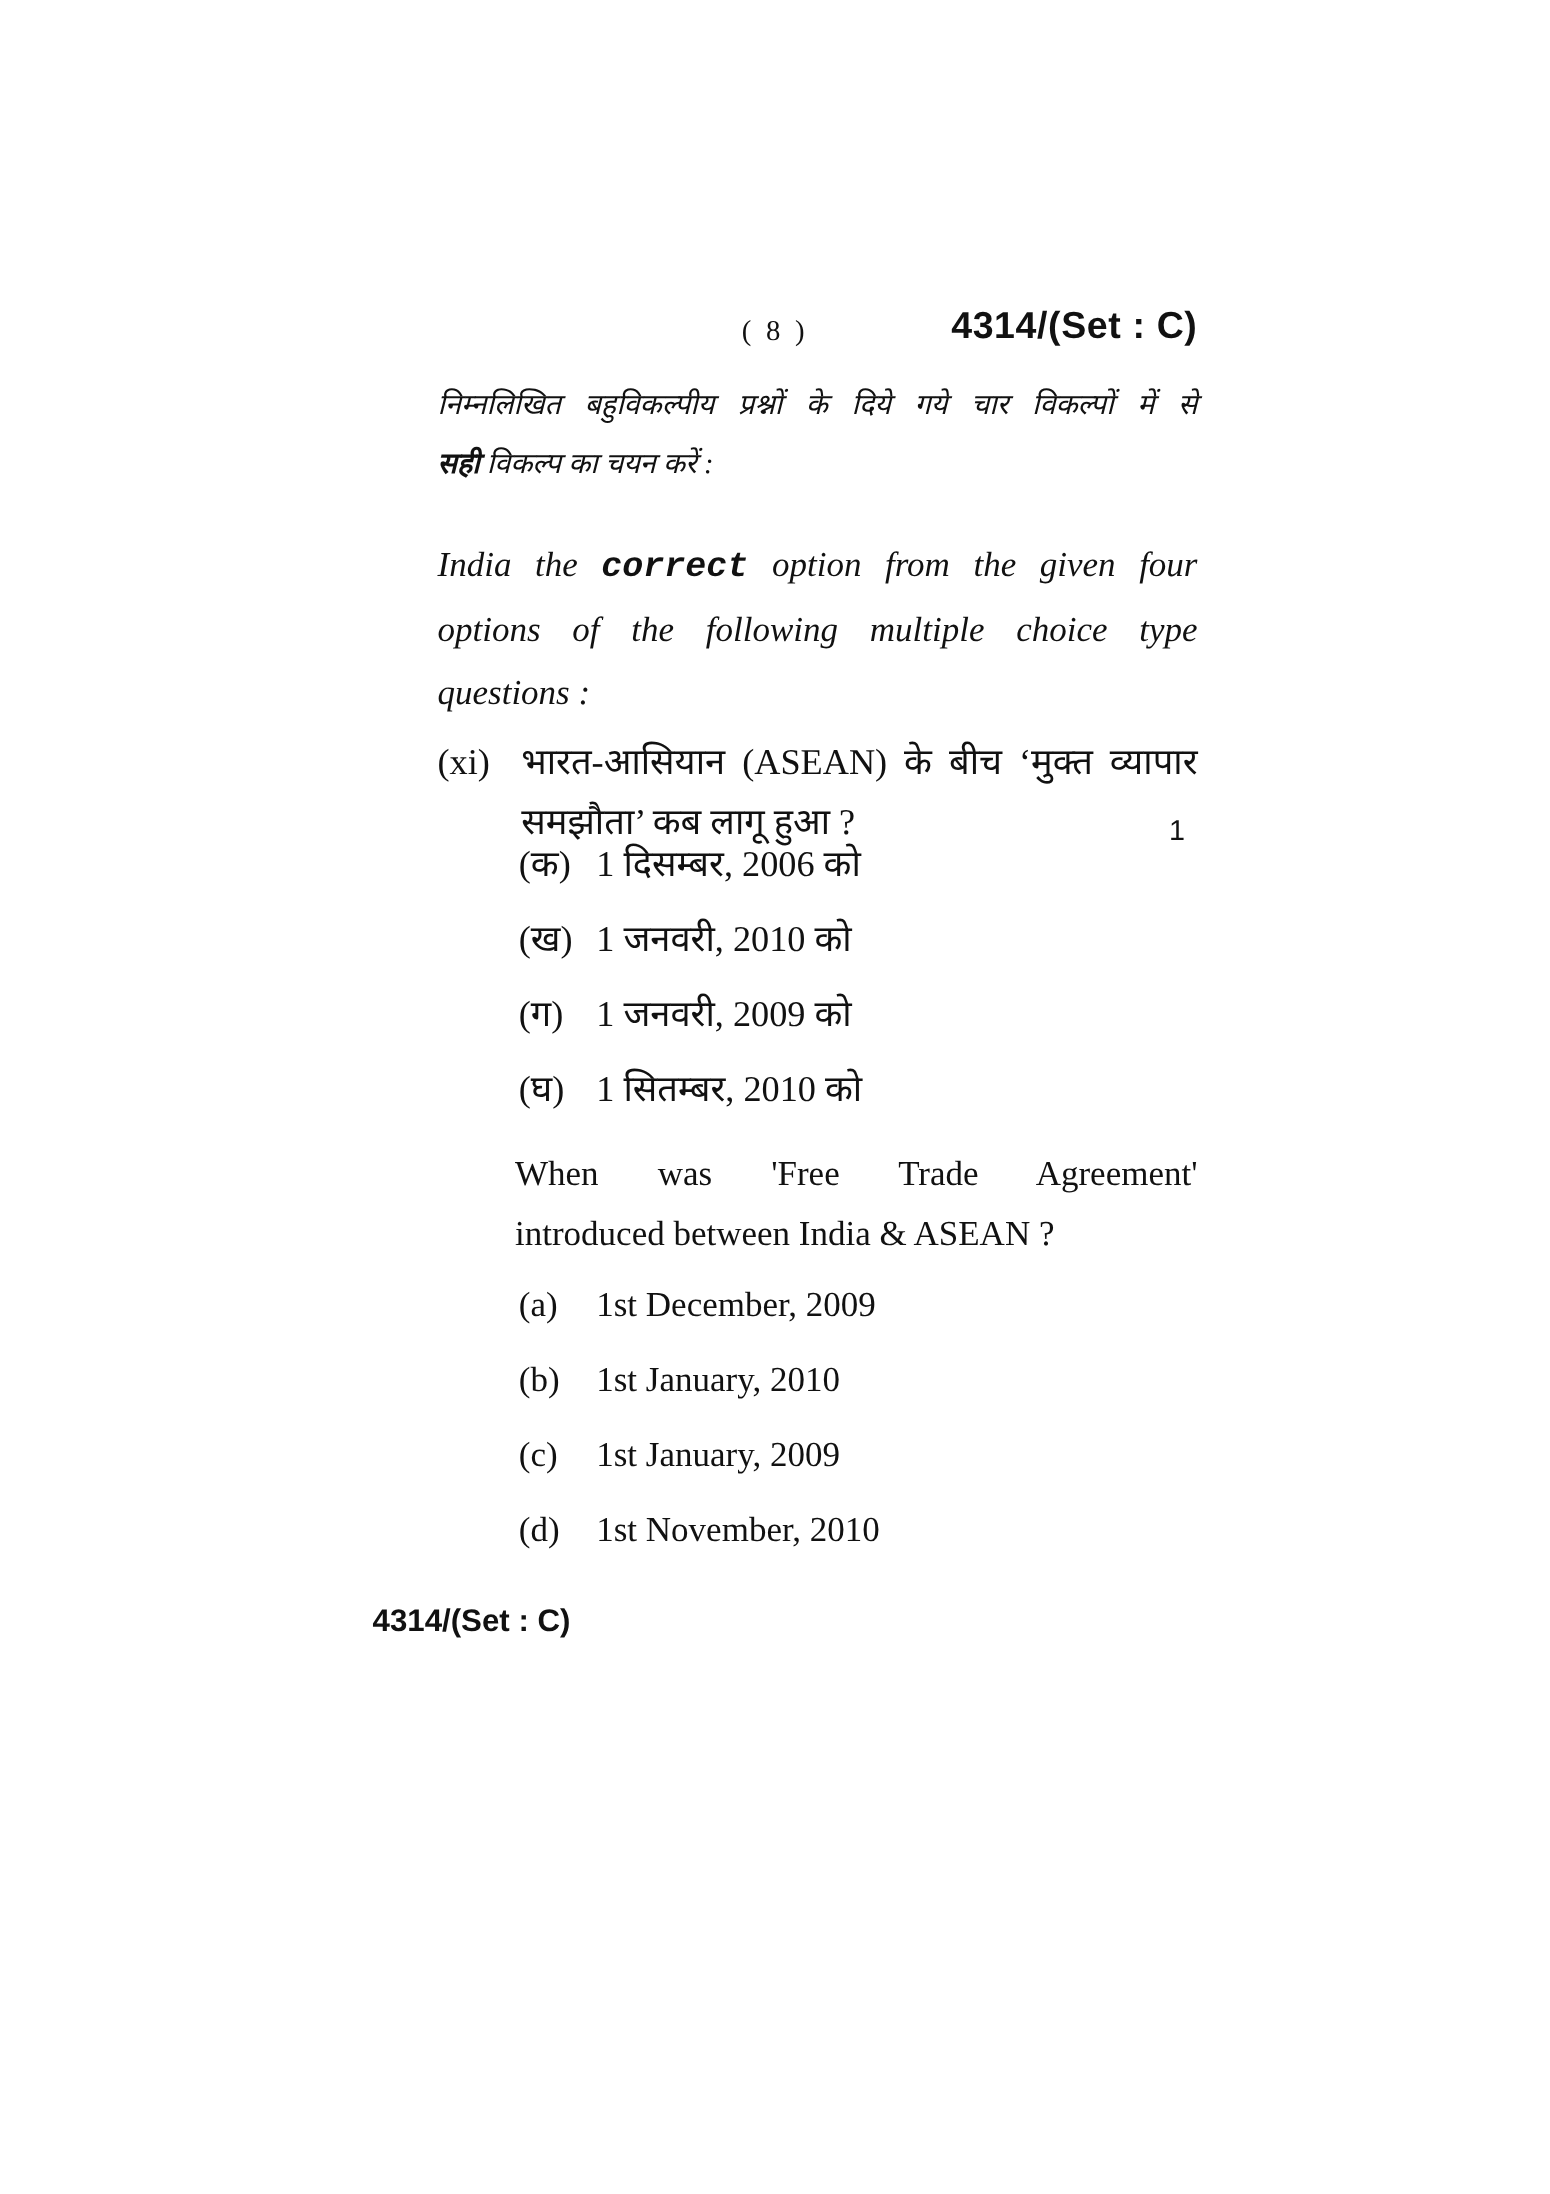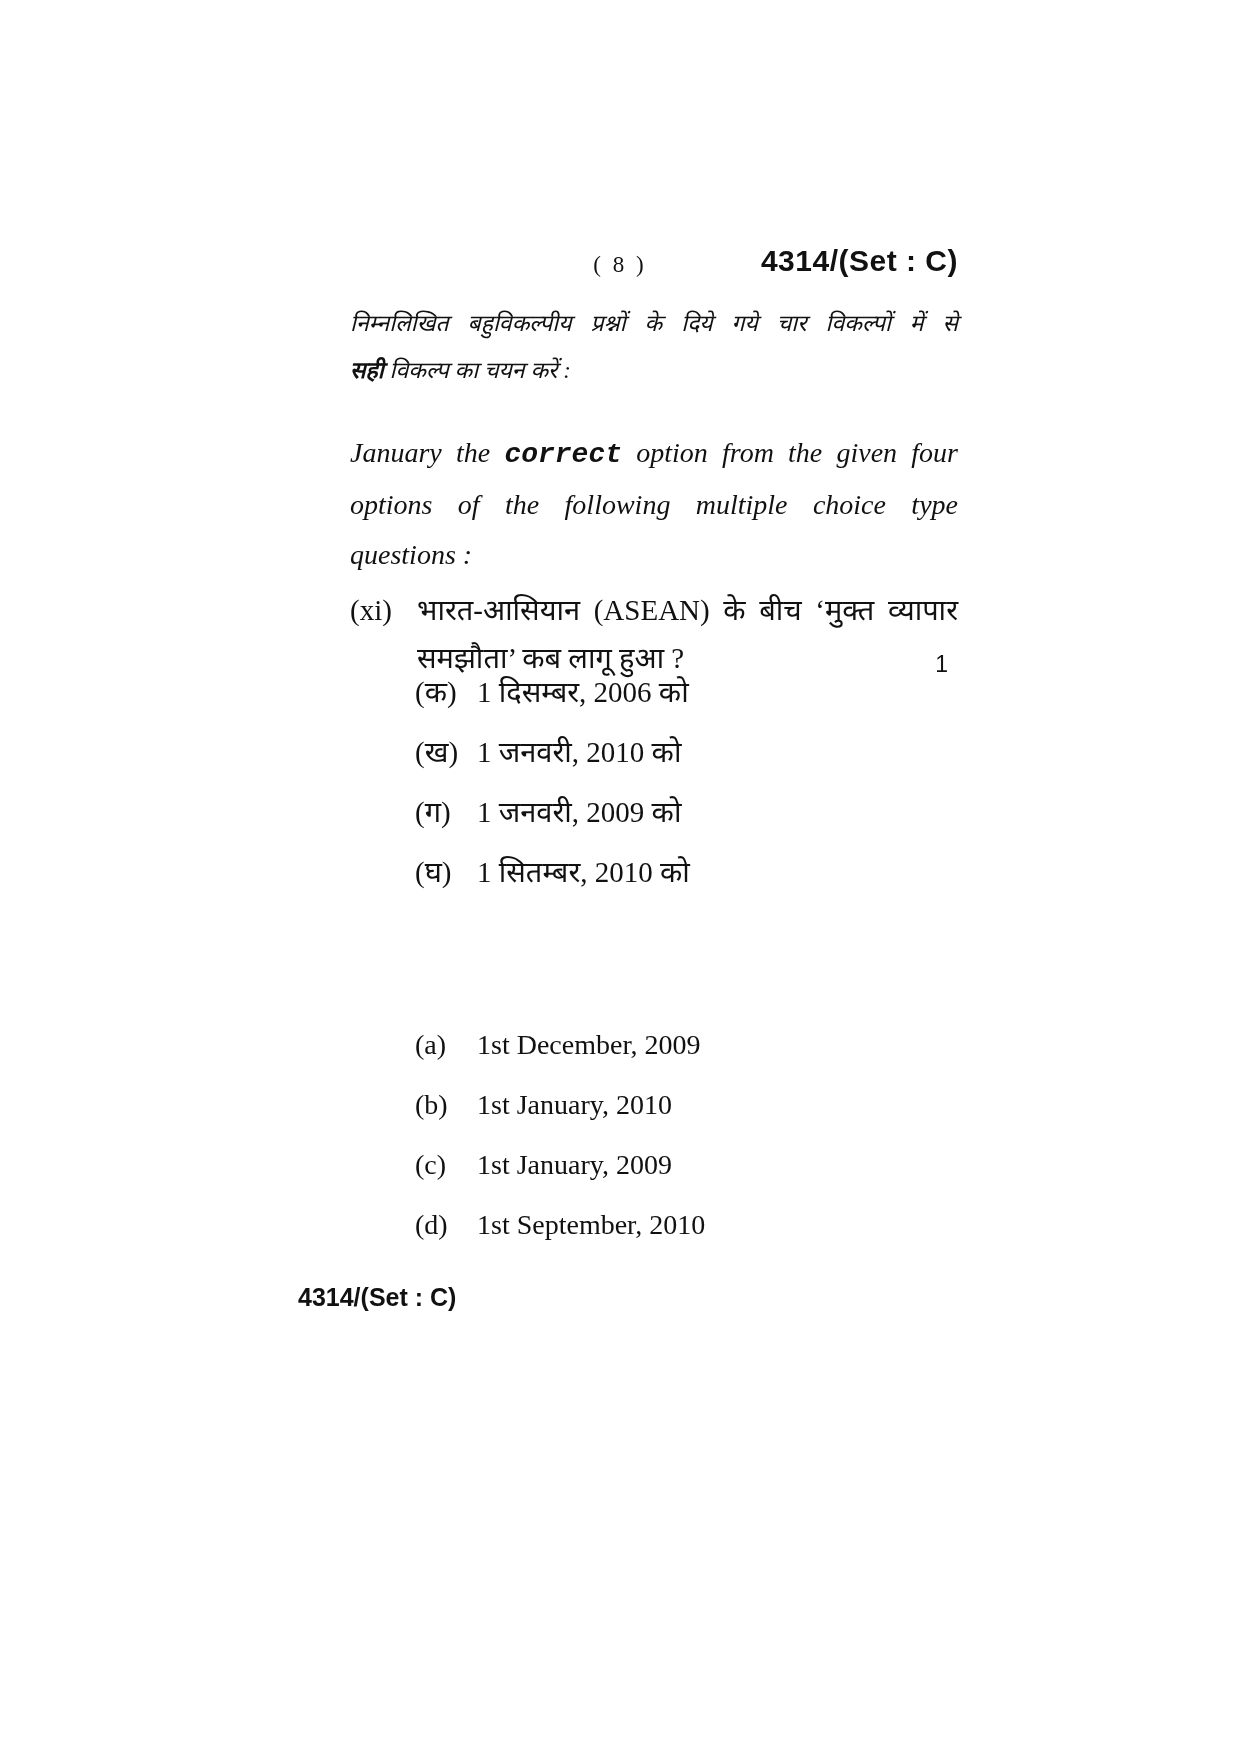--- a/index.html
+++ b/index.html
@@ -105,21 +105,21 @@
 
   <div class="pagenum">( 8 )</div>
   <div class="setcode">4314/(Set : C)</div>
 
   <div class="hindi-intro">
     <div class="jline">निम्नलिखित बहुविकल्पीय प्रश्नों के दिये गये चार विकल्पों में से</div>
     <div><span class="b">सही</span><span> विकल्प का चयन करें :</span></div>
   </div>
 
   <div class="en-instruction">
-    <div class="jline"><span>January the </span><span class="b">correct</span><span> option from the given four</span></div>
+    <div class="jline"><span>India the </span><span class="b">correct</span><span> option from the given four</span></div>
     <div class="jline">options of the following multiple choice type</div>
     <div>questions :</div>
   </div>
 
   <div class="question">
     <span class="q-label">(xi)</span>
     <div class="q-body">
       <div class="jline">भारत-आसियान (ASEAN) के बीच ‘मुक्त व्यापार</div>
       <div>समझौता’ कब लागू हुआ ?</div>
     </div>
@@ -138,35 +138,39 @@
     <div class="opt-row">
       <span class="opt-label">(ग)</span>
       <span class="opt-text">1 जनवरी, 2009 को</span>
     </div>
     <div class="opt-row">
       <span class="opt-label">(घ)</span>
       <span class="opt-text">1 सितम्बर, 2010 को</span>
     </div>
   </div>
 
+  <div class="en-question">
+    <div class="jline">When was 'Free Trade Agreement'</div>
+    <div>introduced between India &amp; ASEAN ?</div>
+  </div>
 
   <div class="opts opts-en">
     <div class="opt-row">
       <span class="opt-label">(a)</span>
       <span class="opt-text">1st December, 2009</span>
     </div>
     <div class="opt-row">
       <span class="opt-label">(b)</span>
       <span class="opt-text">1st January, 2010</span>
     </div>
     <div class="opt-row">
       <span class="opt-label">(c)</span>
       <span class="opt-text">1st January, 2009</span>
     </div>
     <div class="opt-row">
       <span class="opt-label">(d)</span>
-      <span class="opt-text">1st September, 2010</span>
+      <span class="opt-text">1st November, 2010</span>
     </div>
   </div>
 
   <div class="footer">4314/(Set : C)</div>
 
 </div>
 
 </body></html>

